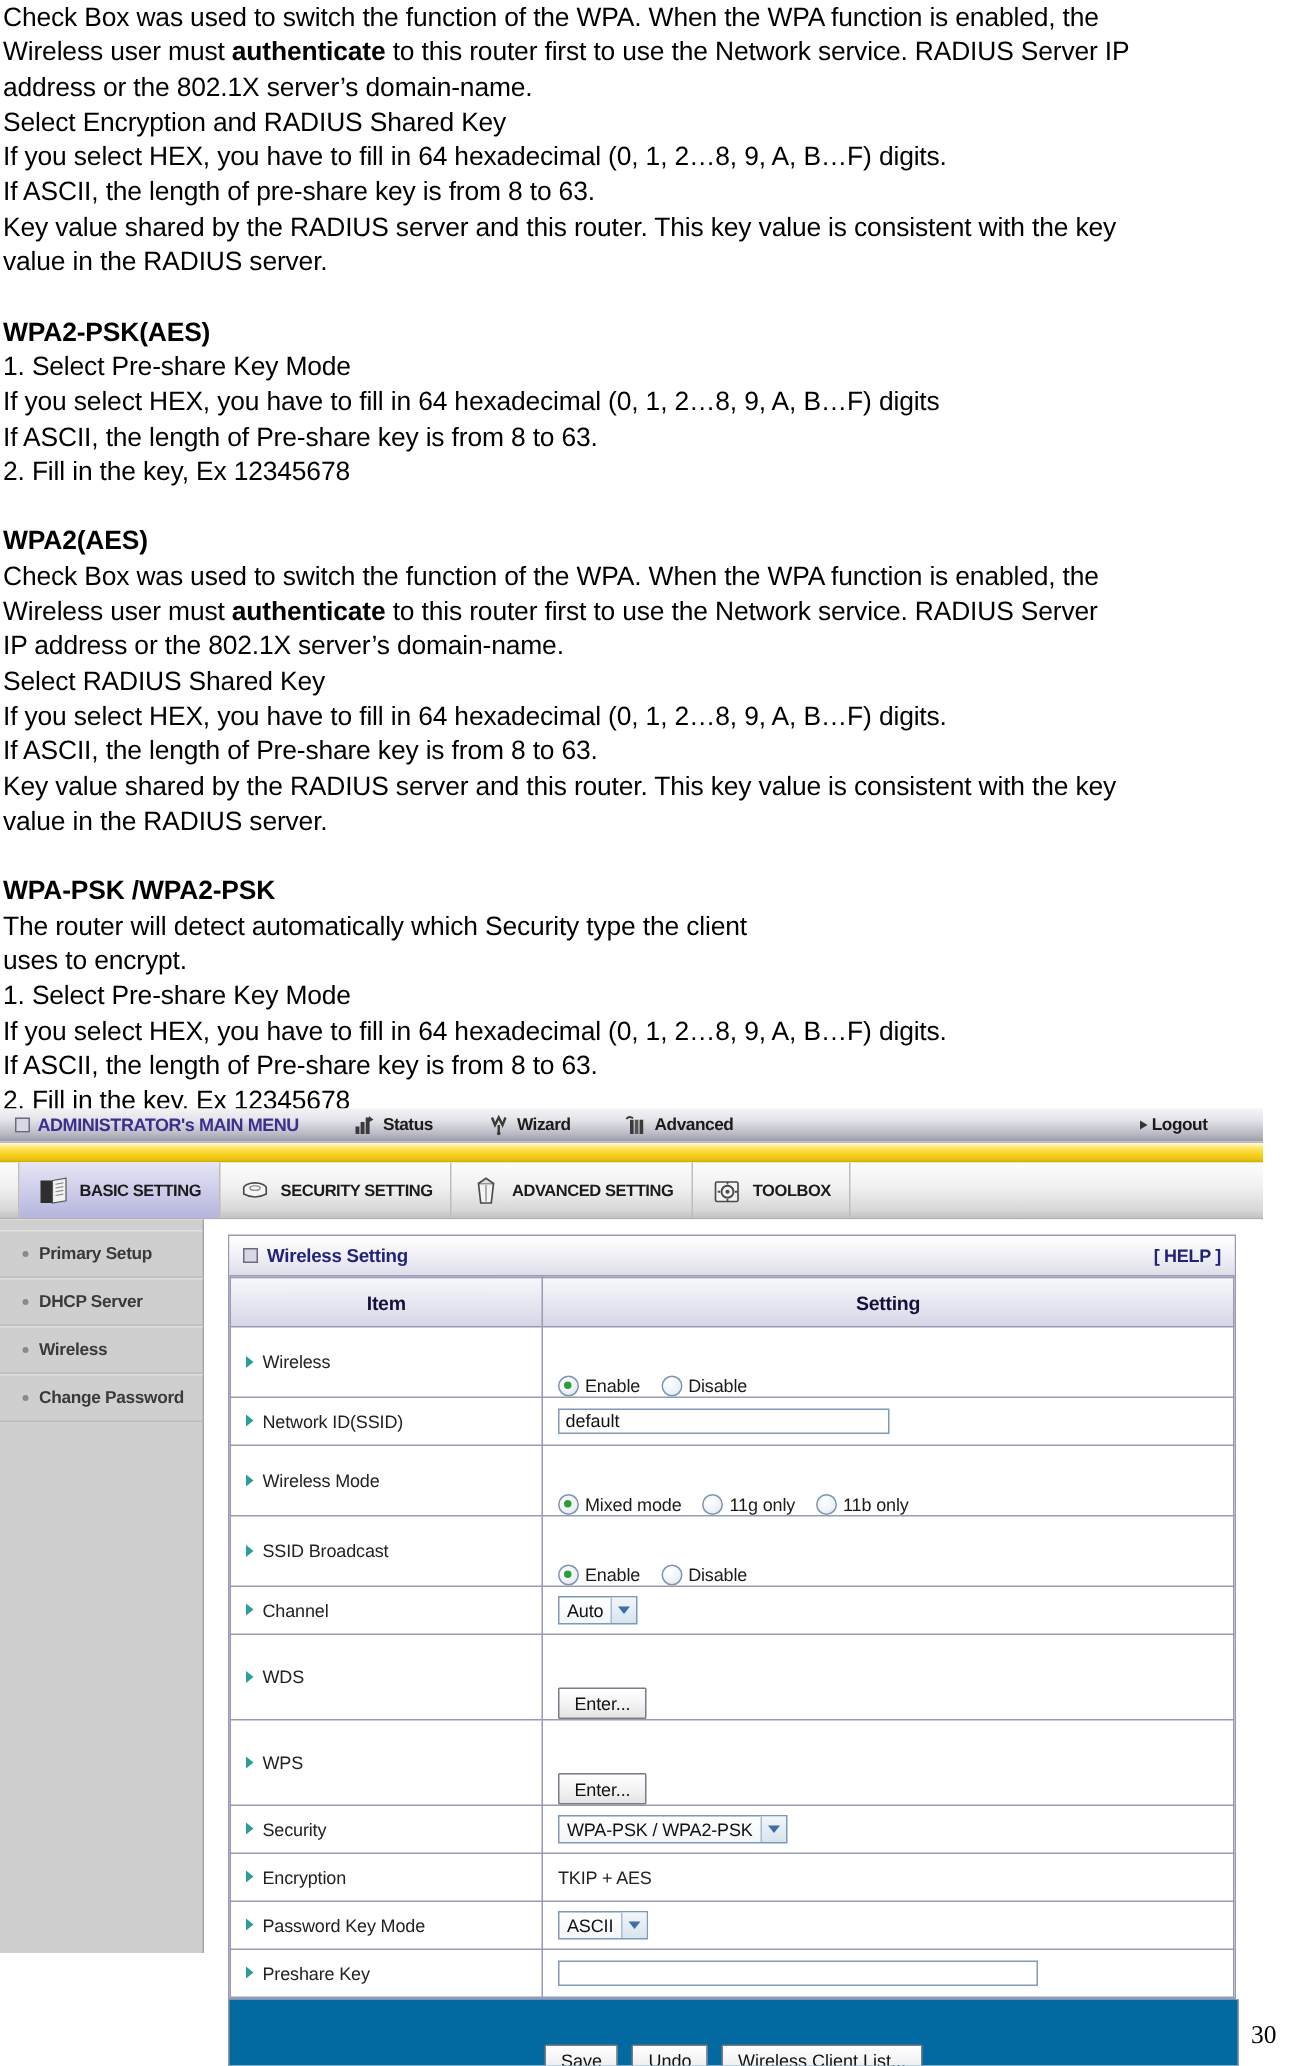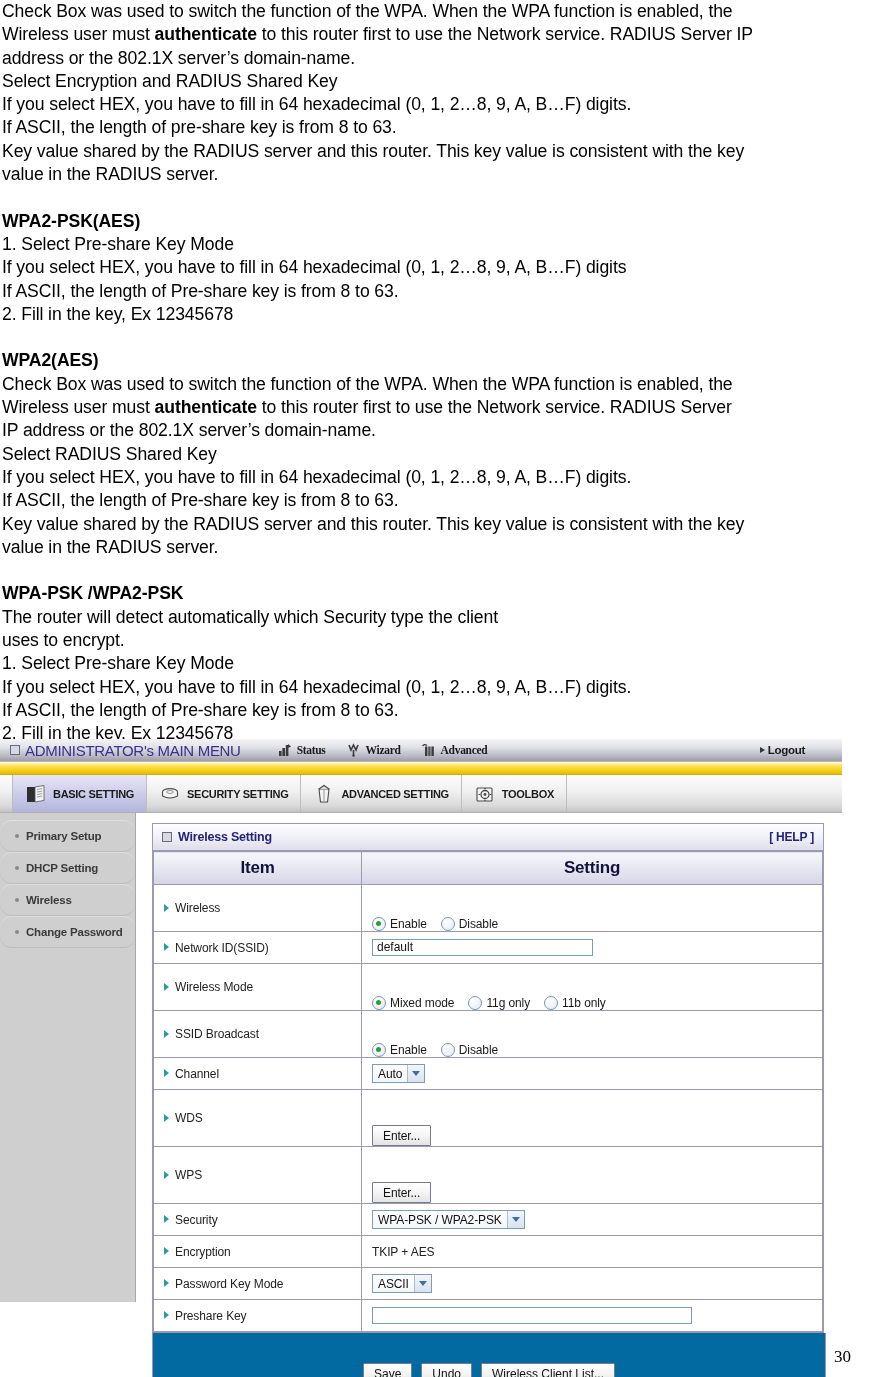--- a/index.html
+++ b/index.html
@@ -60,32 +60,31 @@
     padding-left: 10px;
   }
   .mini-sq {
     width: 8px; height: 8px;
     border: 1px solid #6b6b80;
     background: #d8d8e4;
     display: inline-block;
   }
   .admin-title {
     color: #3b2f8f;
-    font-weight: normal;
-    font-size: 15px;
+    font-weight: bold;
+    font-size: 12px;
     letter-spacing: -0.3px;
     white-space: nowrap;
   }
   .topnav {
     display: flex;
     align-items: center;
     margin-left: 36px;
-    gap: 20px;
+    gap: 36px;
     flex: 1;
-    font-family: Liberation Serif, serif;
   }
   .topnav-item {
     display: flex;
     align-items: center;
     gap: 5px;
     color: #1a1a1a;
     font-size: 11.5px;
     font-weight: bold;
     letter-spacing: -0.3px;
     white-space: nowrap;
@@ -164,21 +163,20 @@
     align-items: center;
     gap: 7px;
     padding-left: 15px;
     border-bottom: 1px solid #bcbcbc;
     border-top: 1px solid #e0e0e0;
     font-size: 11.5px;
     font-weight: bold;
     color: #3a3a3a;
     letter-spacing: -0.2px;
     box-sizing: border-box;
-    border-radius: 12px;
   }
   .side-dot {
     width: 4px; height: 4px;
     border-radius: 50%;
     background: #8a8a8a;
     display: inline-block;
     flex: none;
   }
 
   
@@ -219,21 +217,21 @@
 
   table.settings {
     border-collapse: collapse;
     width: 100%;
     table-layout: fixed;
   }
   table.settings th {
     background: linear-gradient(to bottom, #f6f6fb 0%, #e4e4f0 60%, #d4d4e6 100%);
     border: 1px solid #9a9ab4;
     height: 30px;
-    font-size: 17px;
+    font-size: 13px;
     font-weight: bold;
     color: #11113b;
     letter-spacing: -0.2px;
   }
   table.settings td {
     border: 1px solid #9a9ab4;
     height: 31px;
     font-size: 12px;
     color: #222;
     padding: 0 0 0 10px;
@@ -495,21 +493,21 @@
 
   <div class="shotbody">
 
     <div class="sidebar" id="sidebar-list">
         <div class="side-item">
           <span class="side-dot"></span>
           <span>Primary Setup</span>
         </div>
         <div class="side-item">
           <span class="side-dot"></span>
-          <span>DHCP Setting</span>
+          <span>DHCP Server</span>
         </div>
         <div class="side-item">
           <span class="side-dot"></span>
           <span>Wireless</span>
         </div>
         <div class="side-item">
           <span class="side-dot"></span>
           <span>Change Password</span>
         </div>
       </div>

